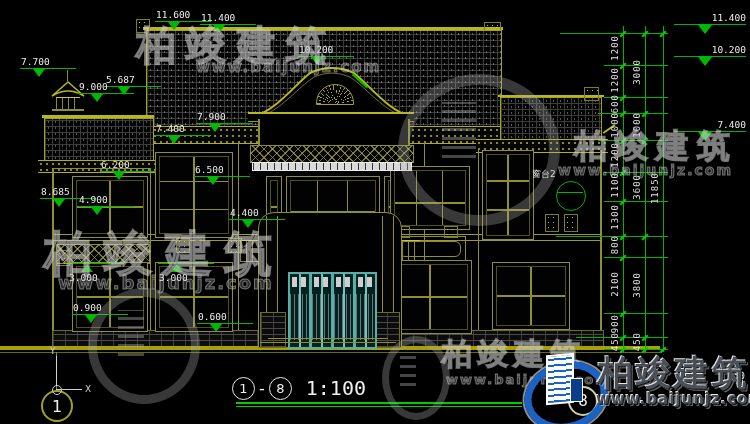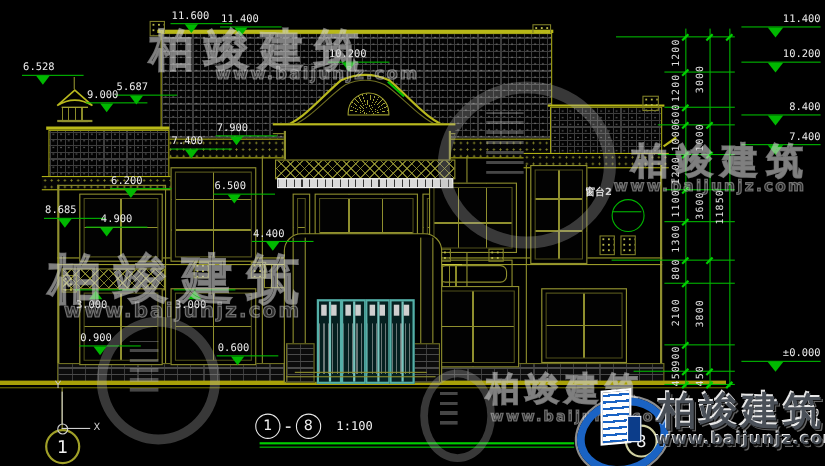--- a/index.html
+++ b/index.html
@@ -84,21 +84,21 @@
   
   .logo3d{position:absolute;white-space:nowrap;font-weight:bold;z-index:8;color:#4a5058;
     font-family:"DejaVu Sans",sans-serif;
     text-shadow:-1px -1px 0 rgba(255,255,255,.9),1px 1px 0 rgba(10,10,10,.9),2px 2px 0 rgba(255,255,255,.4);}
   
   .title{position:absolute;left:232px;top:376px;display:flex;align-items:center;gap:4px;
          color:#f0f0f0;z-index:5;}
   .cnum{display:inline-flex;align-items:center;justify-content:center;width:21px;height:21px;
         border:1.5px solid #e8e8e8;border-radius:50%;font-size:13px;}
   .tname{font-size:18px;letter-spacing:2px;}
-  .tscale{font-size:11px;margin-left:10px;font-family:"DejaVu Sans Mono",monospace;}
+  .tscale{font-size:20px;margin-left:10px;font-family:"DejaVu Sans Mono",monospace;}
   .smalltxt{position:absolute;font:9px "DejaVu Sans",sans-serif;color:#e8e8e8;z-index:5;white-space:nowrap;}
 </style>
 </head>
 <body>
 
 <div id="canvas">
 
   <div class="abs bl" style="left:143px;top:27px;width:360px;height:3px;"></div>
   <div class="abs ddots" style="left:136px;top:19px;width:12px;height:12px;"></div>
   <div class="abs ddots" style="left:484px;top:22px;width:15px;height:13px;"></div>
@@ -160,21 +160,21 @@
   <div class="abs bars" style="left:240px;top:240px;width:180px;height:20px;"></div>
   <div class="abs hatch" style="left:56px;top:244px;width:92px;height:18px;"></div>
   <div class="abs ddots" style="left:176px;top:238px;width:12px;height:13px;"></div>
   <div class="abs ddots" style="left:228px;top:238px;width:12px;height:13px;"></div>
   <div class="abs ddots" style="left:396px;top:226px;width:12px;height:10px;"></div>
   <div class="abs ddots" style="left:444px;top:226px;width:12px;height:10px;"></div>
   <div class="abs ddots" style="left:545px;top:214px;width:12px;height:16px;"></div>
   <div class="abs ddots" style="left:564px;top:214px;width:12px;height:16px;"></div>
   <div class="abs ddots" style="left:56px;top:250px;width:12px;height:14px;"></div>
 
-  <span class="smalltxt" style="left:532px;top:168px;font-weight:bold;">窗台2</span>
+  <span class="smalltxt" style="left:532px;top:168px;">窗台2</span>
   <div class="abs" style="left:556px;top:181px;width:28px;height:28px;border:1px solid #00b400;border-radius:50%;z-index:5;"></div>
   <div class="abs dl" style="left:557px;top:192px;width:26px;"></div>
 
   <div class="win g2x2" style="left:72px;top:262px;width:74px;height:68px;"></div>
   <div class="win g2x2" style="left:155px;top:262px;width:76px;height:68px;"></div>
   <div class="win g2x2" style="left:388px;top:260px;width:82px;height:72px;"></div>
   <div class="win g2x2" style="left:492px;top:262px;width:76px;height:66px;"></div>
 
   <div class="abs" style="left:258px;top:212px;width:142px;height:134px;border:1px solid #8f8f2e;border-radius:16px 16px 0 0;background:#000;"></div>
   <div class="abs" style="left:266px;top:216px;width:10px;height:130px;background:#050505;border-left:1px solid #8f8f2e;border-right:1px solid #8f8f2e;"></div>
@@ -253,21 +253,21 @@
     <span class="v">11.400</span>
       <i class="ln"></i>
       <i class="tr"></i>
     </div>
   <div class="em" style="left:298px;top:44px;">
     <span class="v">10.200</span>
       <i class="ln"></i>
       <i class="tr"></i>
     </div>
   <div class="em" style="left:20px;top:56px;">
-    <span class="v">6.528</span>
+    <span class="v">7.700</span>
       <i class="ln"></i>
       <i class="tr"></i>
     </div>
   <div class="em" style="left:105px;top:74px;">
     <span class="v">5.687</span>
       <i class="ln"></i>
       <i class="tr"></i>
     </div>
   <div class="em" style="left:78px;top:81px;">
     <span class="v">9.000</span>
@@ -292,21 +292,21 @@
   <div class="em" style="left:100px;top:159px;">
     <span class="v">6.200</span>
       <i class="ln"></i>
       <i class="tr"></i>
     </div>
   <div class="em" style="left:40px;top:186px;">
     <span class="v">8.685</span>
       <i class="ln"></i>
       <i class="tr"></i>
     </div>
-  <div class="em" style="left:78px;top:194px;text-align:center;">
+  <div class="em" style="left:78px;top:194px;">
     <span class="v">4.900</span>
       <i class="ln"></i>
       <i class="tr"></i>
     </div>
   <div class="em" style="left:196px;top:207px;padding-left:33px;">
     <span class="v">4.400</span>
       <i class="ln"></i>
       <i class="tr"></i>
     </div>
   <div class="em up" style="left:68px;top:263px;">
@@ -333,32 +333,22 @@
   <div class="emr" style="left:674px;top:12px;">
     <span class="v">11.400</span>
       <i class="ln"></i>
       <i class="tr"></i>
     </div>
   <div class="emr" style="left:674px;top:44px;">
     <span class="v">10.200</span>
       <i class="ln"></i>
       <i class="tr"></i>
     </div>
-  <div class="emr" style="left:674px;top:92px;">
-    <span class="v">8.400</span>
-      <i class="ln"></i>
-      <i class="tr"></i>
-    </div>
   <div class="emr" style="left:674px;top:119px;">
     <span class="v">7.400</span>
-      <i class="ln"></i>
-      <i class="tr"></i>
-    </div>
-  <div class="emr" style="left:674px;top:316px;">
-    <span class="v">±0.000</span>
       <i class="ln"></i>
       <i class="tr"></i>
     </div>
   <span class="smalltxt" style="left:734px;top:371px;font-family:'DejaVu Sans Mono',monospace;">50</span>
 
   <div class="abs ol" style="left:56px;top:352px;width:1px;height:38px;"></div>
   <div class="abs" style="left:41px;top:390px;width:28px;height:28px;border:2px solid #a0a028;border-radius:50%;display:flex;align-items:center;justify-content:center;color:#f0f0f0;font-size:16px;z-index:5;">
     <span>1</span>
     </div>
   <div class="abs" style="left:568px;top:386px;width:26px;height:26px;border:2px solid #d0d0a0;border-radius:50%;display:flex;align-items:center;justify-content:center;color:#f0f0f0;font-size:15px;z-index:6;">

